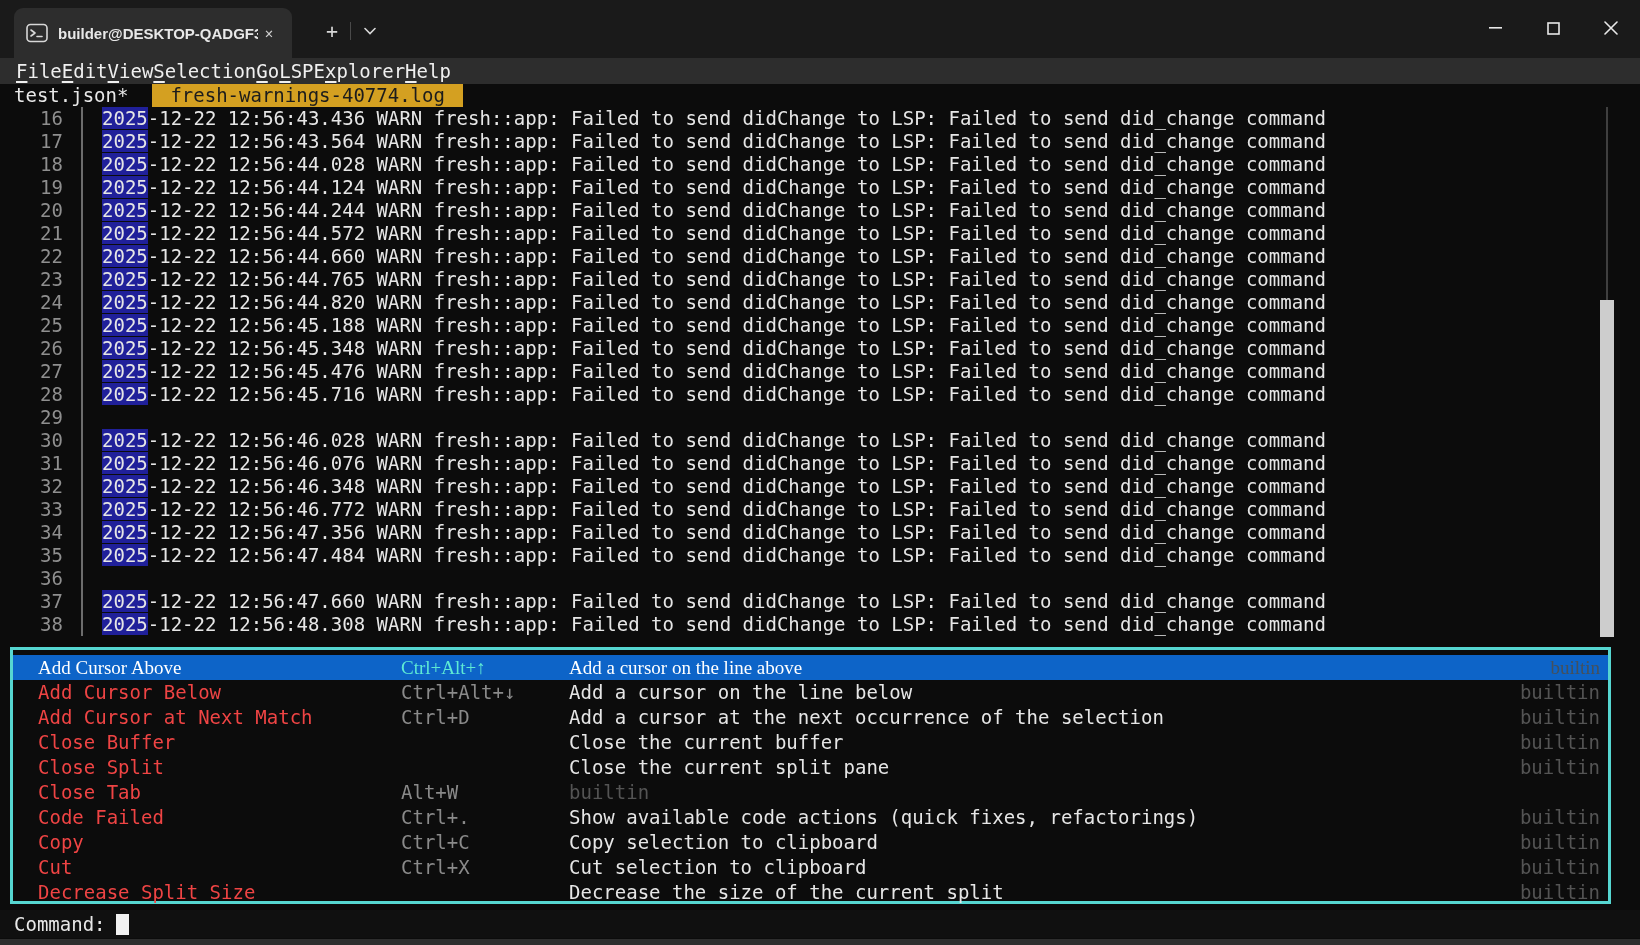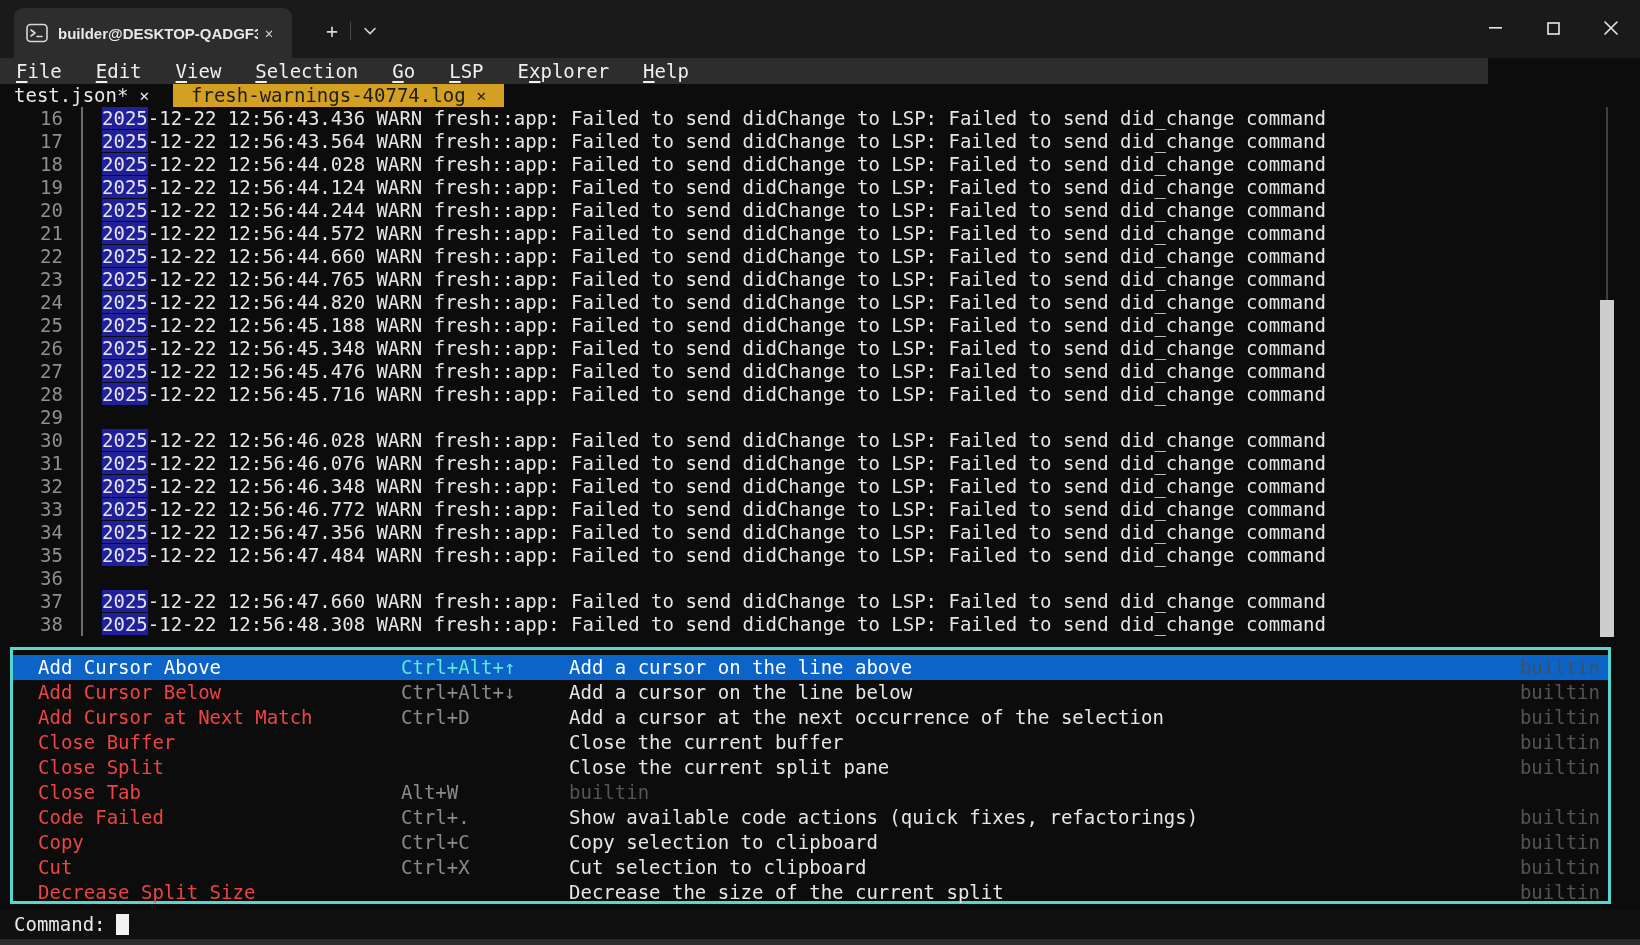--- a/index.html
+++ b/index.html
@@ -14,29 +14,29 @@
   .term-tab-title { color:#e8e8e8; font-family:"Liberation Sans",sans-serif; font-size:15px; font-weight:600;
                     flex:1; white-space:nowrap; overflow:hidden; }
   .term-icon { width:22px; height:20px; margin-right:10px; flex:0 0 auto; }
   .term-close { color:#cfcfcf; width:22px; height:22px; display:flex; align-items:center; justify-content:center; }
   .bar-btn { position:absolute; top:18px; width:30px; height:26px; display:flex; align-items:center; justify-content:center; color:#d8d8d8; }
   .bar-divider { position:absolute; top:22px; left:350px; width:1px; height:18px; background:#4a4a4a; }
   .win-controls { position:absolute; right:0; top:0; height:58px; display:flex; }
   .win-btn { width:58px; height:56px; display:flex; align-items:center; justify-content:center; }
 
   
-  .menubar { position:absolute; top:58px; left:0; width:1488px; height:26px; background:#2d2d2d;
-             display:flex; align-items:center; gap:34px; padding-left:16px; font-size:19px; color:#f0f0f0; }
+  .menubar { position:absolute; top:58px; left:0; width:1640px; height:26px; background:#2d2d2d;
+             display:flex; align-items:center; padding-left:16px; font-size:19px; color:#f0f0f0; }
   .menu-item { white-space:pre; cursor:default; }
   .menu-item u { text-underline-offset:3px; text-decoration-thickness:1.5px; }
 
   
   .tabbar { position:absolute; top:84px; left:0; width:1640px; height:23px; background:#0c0c0c;
             display:flex; align-items:center; font-size:19px; }
-  .etab { display:flex; align-items:center; height:23px; line-height:23px; white-space:pre; }
+  .etab { display:flex; align-items:center; height:23px; line-height:23px; white-space:pre;flex-direction:column; }
   .etab.inactive { margin-left:14px; color:#e8e8e8; }
   .etab.active { margin-left:24px; background:#d4a021; color:#1c1c1c; padding:0 18px; }
   .etab .tab-close { margin-left:11px; font-size:16px; }
 
   
   .editor { position:absolute; top:107px; left:0; width:1640px; height:529px; background:#0c0c0c; }
   .gutter-sep { position:absolute; left:81px; top:0; width:2px; height:529px; background:#6d6d6d; }
   .lrow { position:relative; height:23px; line-height:23px; font-size:19px; white-space:pre; display:flex; }
   .lnum { display:inline-block; width:63px; text-align:right; color:#8f8f8f; flex:0 0 auto;padding-left:34px; }
   .ltext { margin-left:39px; color:#e6e6e6; }
@@ -47,21 +47,21 @@
   .sb-thumb { position:absolute; left:1600px; top:300px; width:14px; height:337px; background:#cdcdcd; }
 
   
   .palette { position:absolute; top:647px; left:10px; width:1601px; height:257px;
              border:3px solid #56d6d1; background:#0c0c0c; padding:5px 0; }
   .prow { display:flex; height:25px; line-height:25px; font-size:19px; white-space:pre; align-items:center; }
   .prow .c-name     { margin-left:25px; width:363px; color:#ef4444; overflow:hidden; }
   .prow .c-shortcut { width:168px; color:#8a8a8a; }
   .prow .c-desc     { flex:1; color:#e6e6e6; }
   .prow .c-source   { padding-right:8px; color:#545454; }
-  .prow.selected { background:#0d64c8; }
+  .prow.selected { background:#0d64c8;font-family:Liberation Serif, serif; }
   .prow.selected .c-name { color:#ffffff; }
   .prow.selected .c-shortcut { color:#5eead4; }
   .prow.selected .c-desc { color:#ffffff; }
   .prow.selected .c-source { color:#44505c; }
 
   
   .cmdbar { position:absolute; top:910px; left:0; width:1640px; height:28px; background:#101010;
             display:flex; align-items:center; font-size:19px; color:#e8e8e8; padding-left:14px; white-space:pre; }
   .caret { display:inline-block; width:13px; height:21px; background:#f2f2f2; margin-left:10px; }
 

